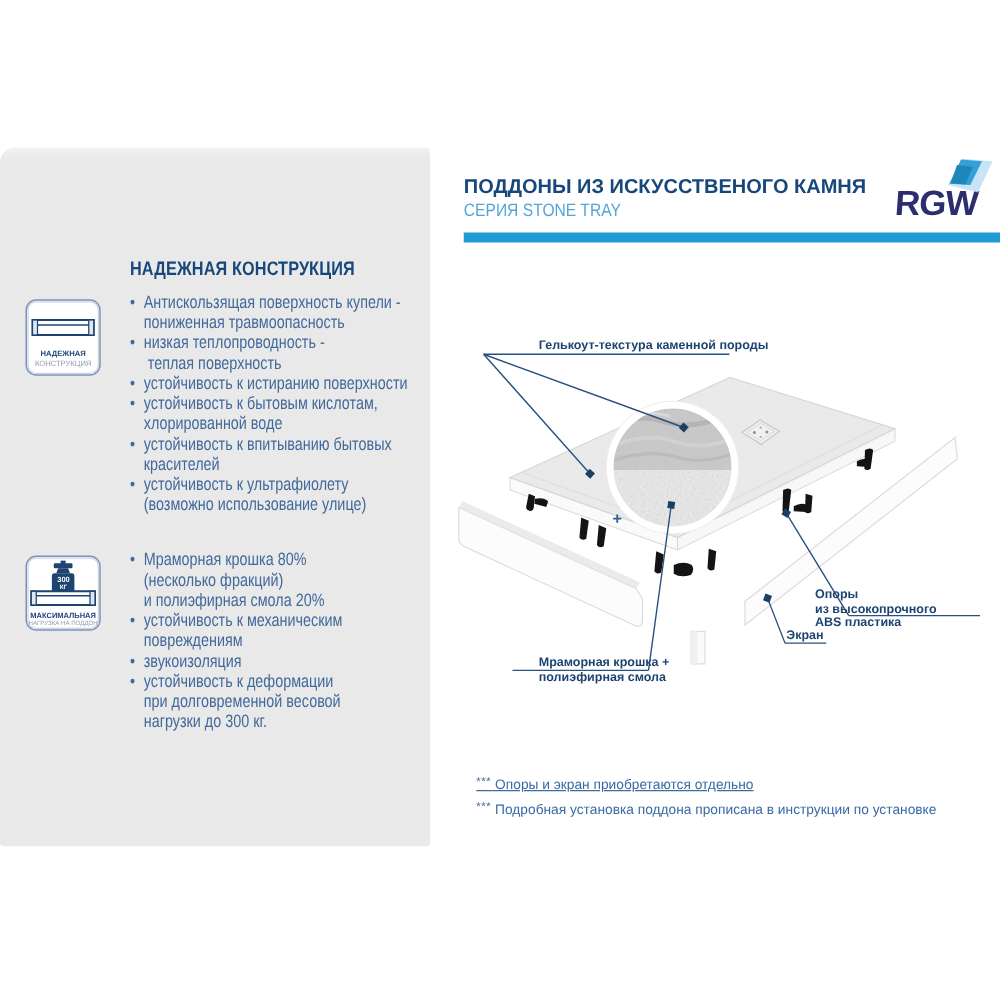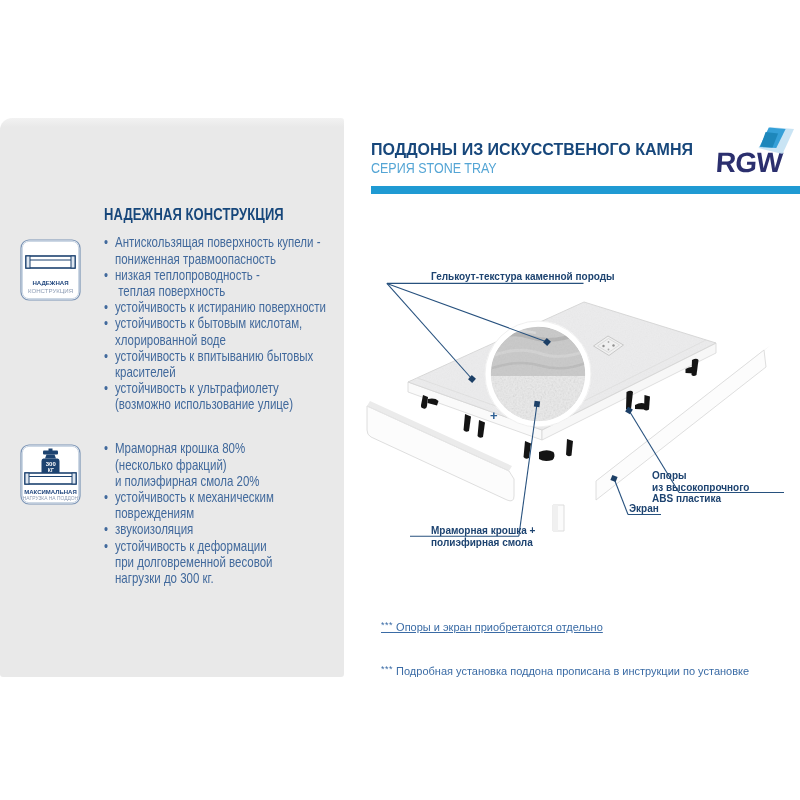--- a/index.html
+++ b/index.html
@@ -187,13 +187,13 @@
     <rect x="266.2" y="147.7" width="5.6" height="5.6" transform="rotate(31 269 150.5)"></rect>
   </g>
 </svg>
 
 <div class="abs lbl" style="left:396px;top:271px;padding-left:35px;">Гелькоут-текстура каменной породы</div>
 <div class="abs lbl" style="left:431px;top:525px;">Мраморная крошка +<br>полиэфирная смола</div>
 <div class="abs lbl" style="left:629px;top:503px;">Экран</div>
 <div class="abs lbl" style="left:652px;top:470px;">Опоры<br>из высокопрочного<br>ABS пластика</div>
 
 <div class="abs note" style="left:381px;top:620px;text-decoration:underline;"><span class="st">***</span> Опоры и экран приобретаются отдельно</div>
-<div class="abs note" style="left:381px;top:664px;"><span class="st">***</span> Подробная установка поддона прописана в инструкции по установке</div>
+<div class="abs note" style="left:381px;top:640px;"><span class="st">***</span> Подробная установка поддона прописана в инструкции по установке</div>
 
 </body></html>

